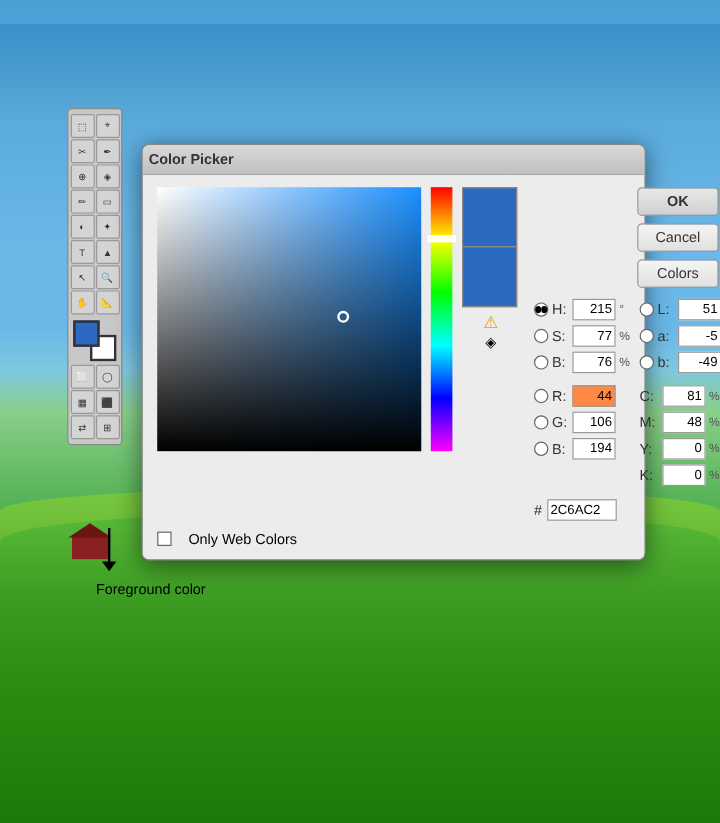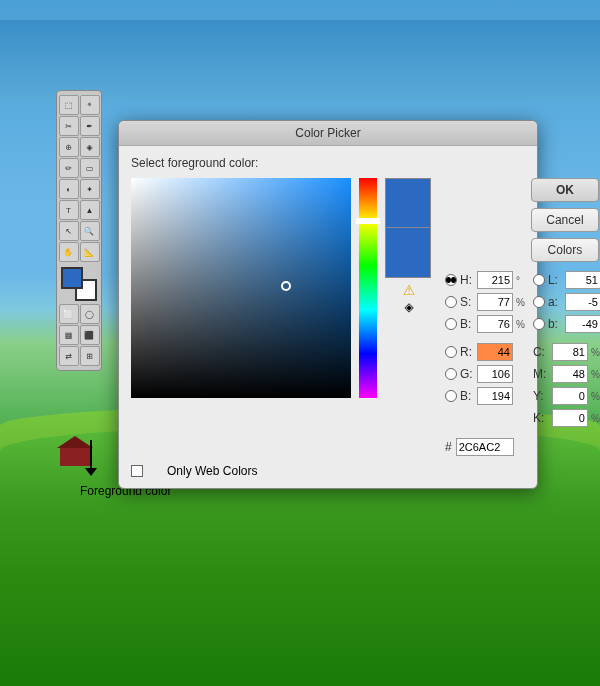--- a/index.html
+++ b/index.html
@@ -133,24 +133,23 @@
       width: 420px;
       background: #ececec;
       border: 1px solid #888;
       border-radius: 6px;
       box-shadow: 0 4px 20px rgba(0,0,0,0.5);
     }
 
     .dialog-titlebar {
       background: linear-gradient(180deg, #d8d8d8 0%, #c0c0c0 100%);
       border-radius: 6px 6px 0 0;
-      text-align: center;
       padding: 5px;
       font-size: 12px;
-      font-weight: normal;
+      font-weight: bold;
       color: #333;
       border-bottom: 1px solid #aaa;
     }
 
     .dialog-body {
       padding: 10px 12px;
     }
 
     .dialog-subtitle {
       font-size: 12px;
@@ -366,21 +365,21 @@
       border: 1px solid #999;
       background: white;
       font-size: 11px;
       padding: 0 2px;
     }
 
     
     .web-colors-row {
       display: flex;
       align-items: center;
-      gap: 24px;
+      gap: 14px;
       margin-top: 8px;
     }
 
     .checkbox {
       width: 12px;
       height: 12px;
       border: 1px solid #666;
       background: white;
       cursor: pointer;
       flex-shrink: 0;
@@ -518,21 +517,20 @@
 <div class="annotation">
   <div style="position:relative; width:2px; height:30px; background:#000; margin-left:10px;">
     <div style="position:absolute;bottom:-6px;left:-5px;border-left:6px solid transparent;border-right:6px solid transparent;border-top:8px solid #000;"></div>
   </div>
   <div class="annotation-text">Foreground color</div>
 </div>
 
 <div class="dialog">
   <div class="dialog-titlebar">Color Picker</div>
   <div class="dialog-body">
-    <div class="dialog-subtitle">Select foreground color:</div>
 
     <div class="dialog-main">
 
       <div class="color-field-wrap">
         <div class="color-field">
           <div class="color-field-cursor"></div>
         </div>
       </div>
 
       <div class="hue-slider-wrap">

